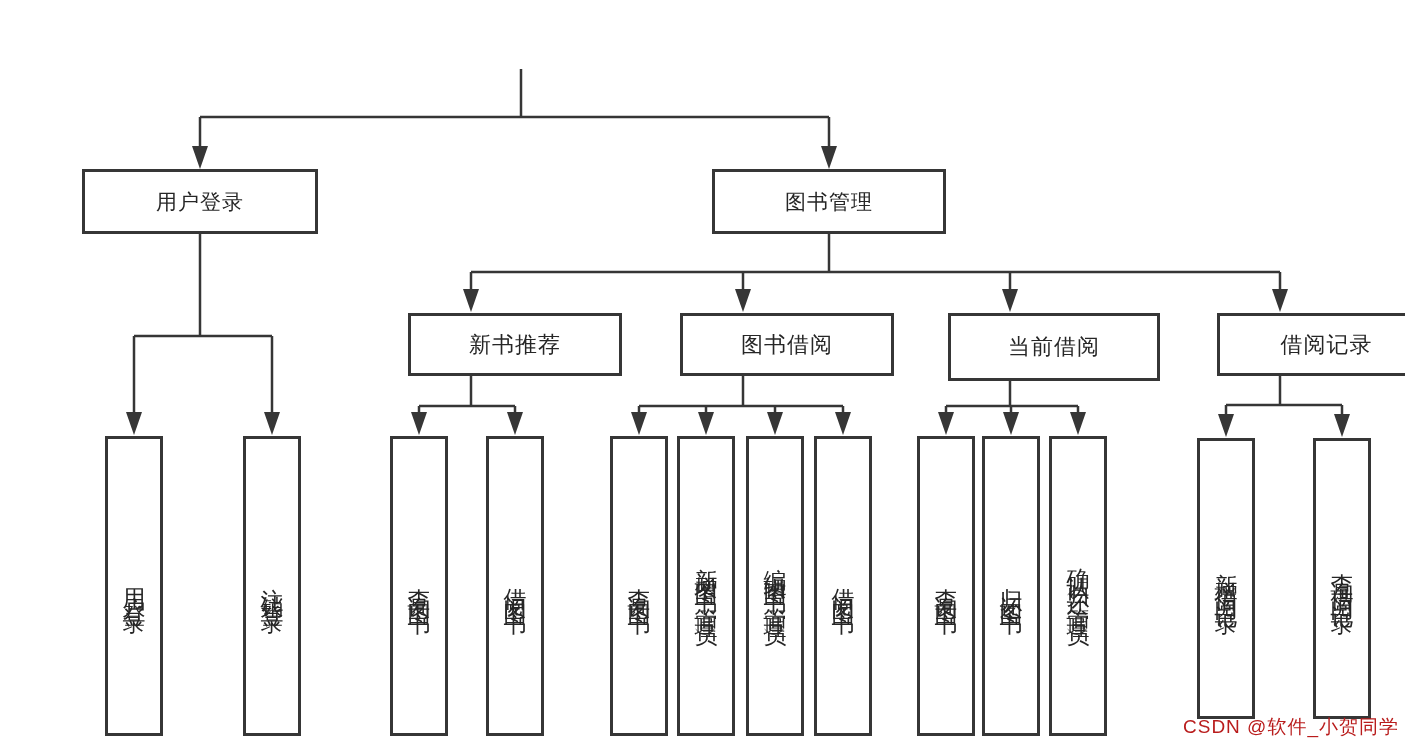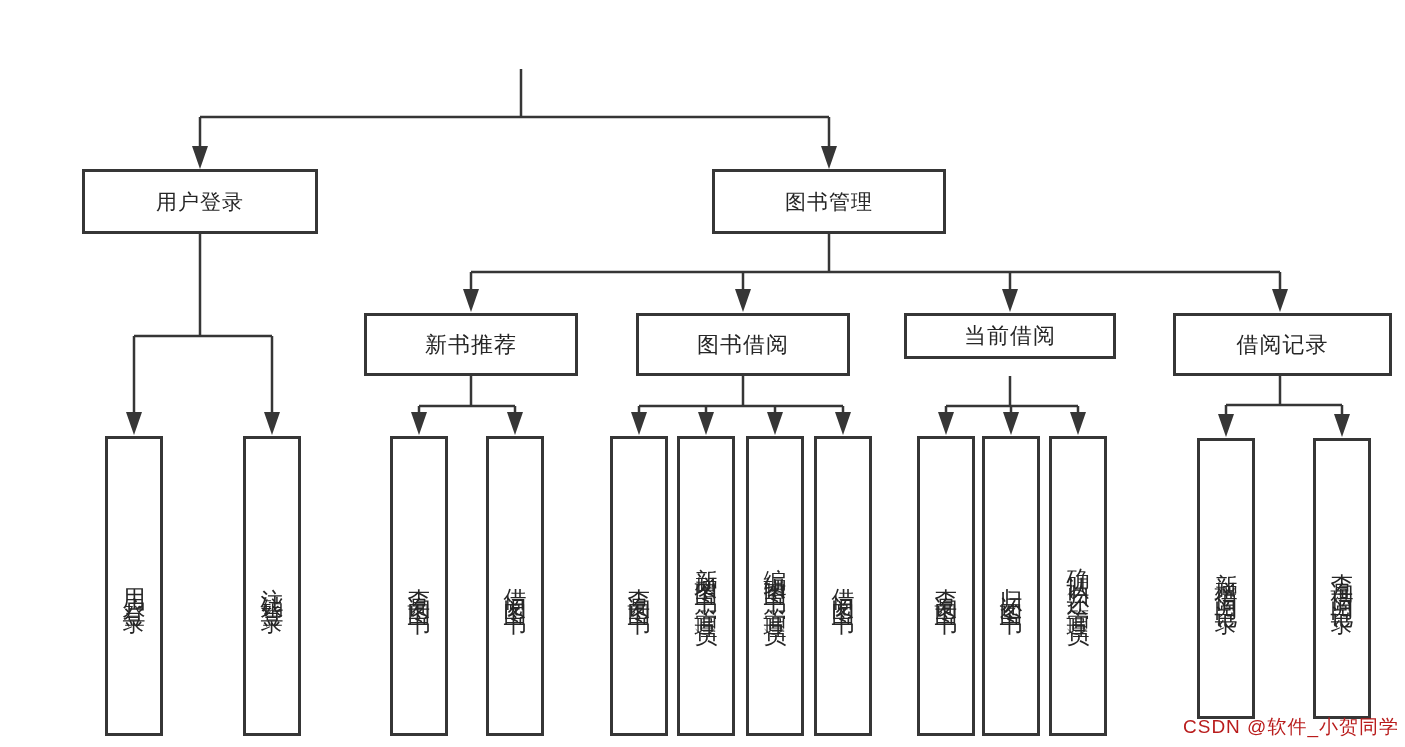--- a/index.html
+++ b/index.html
@@ -21,21 +21,21 @@
     box-sizing: border-box;
     border: 3px solid #363636;
     background: #ffffff;
     display: flex;
     align-items: center;
     justify-content: center;
     color: #262626;
   }
   .h-node { font-size: 21px; letter-spacing: 1px; }
   .root-node { font-size: 20px; }
-  .lvl3-node { font-size: 22px; }
+  .lvl3-node { font-size: 22px; margin-left: 44px; }
   .v-node { }
   .v-node .vtext {
     writing-mode: vertical-rl;
     text-orientation: mixed;
     font-size: 23px;
     letter-spacing: 8px;
     line-height: 1;
     white-space: nowrap;
   }
   .watermark {
@@ -126,21 +126,21 @@
   <div class="node h-node" style="left:712px; top:169px; width:234px; height:65px;">
     <span>图书管理</span>
   </div>
 
   <div class="node h-node lvl3-node" style="left:364px; top:313px; width:214px; height:63px;">
     <span>新书推荐</span>
   </div>
   <div class="node h-node lvl3-node" style="left:636px; top:313px; width:214px; height:63px;align-items:center;">
     <span>图书借阅</span>
   </div>
-  <div class="node h-node lvl3-node" style="left:904px; top:313px; width:212px; height:46px;">
+  <div class="node h-node lvl3-node" style="left:904px; top:313px; width:212px; height:68px;">
     <span>当前借阅</span>
   </div>
   <div class="node h-node lvl3-node" style="left:1173px; top:313px; width:219px; height:63px;">
     <span>借阅记录</span>
   </div>
 
   <div class="node v-node" style="left:105px; top:436px; width:58px; height:300px;">
     <span class="vtext">用户登录</span>
   </div>
   <div class="node v-node" style="left:243px; top:436px; width:58px; height:300px;">

